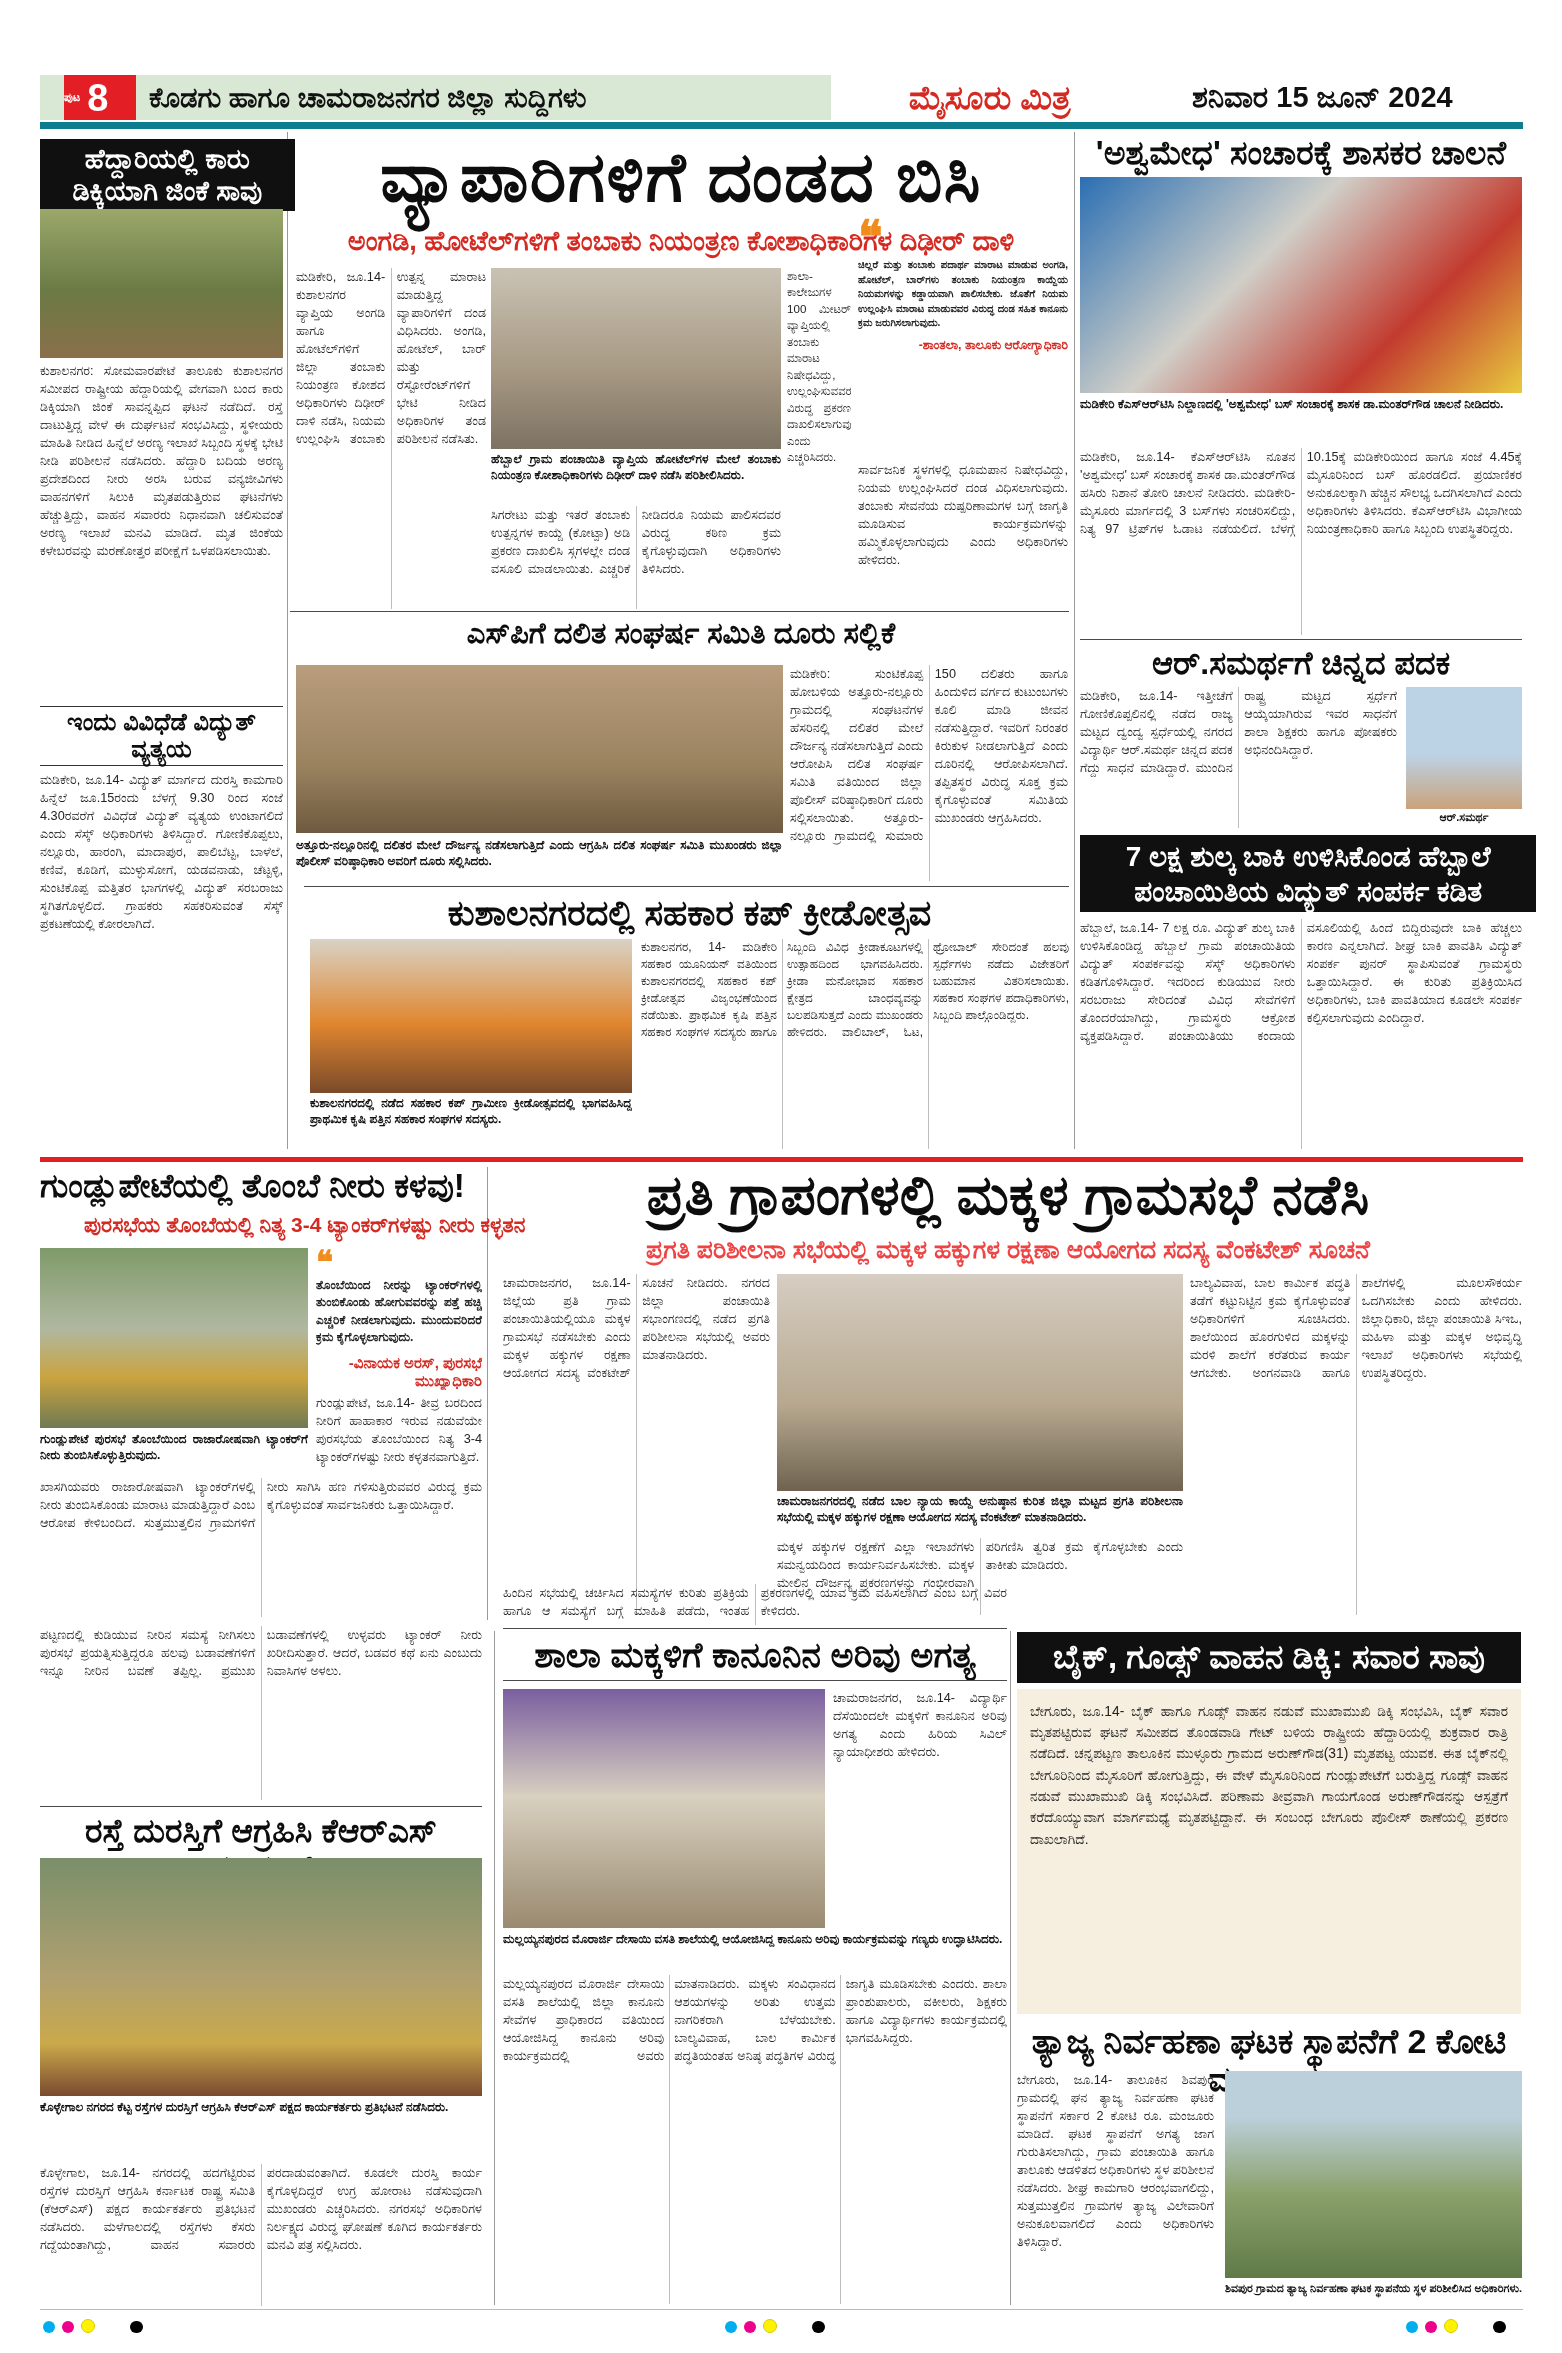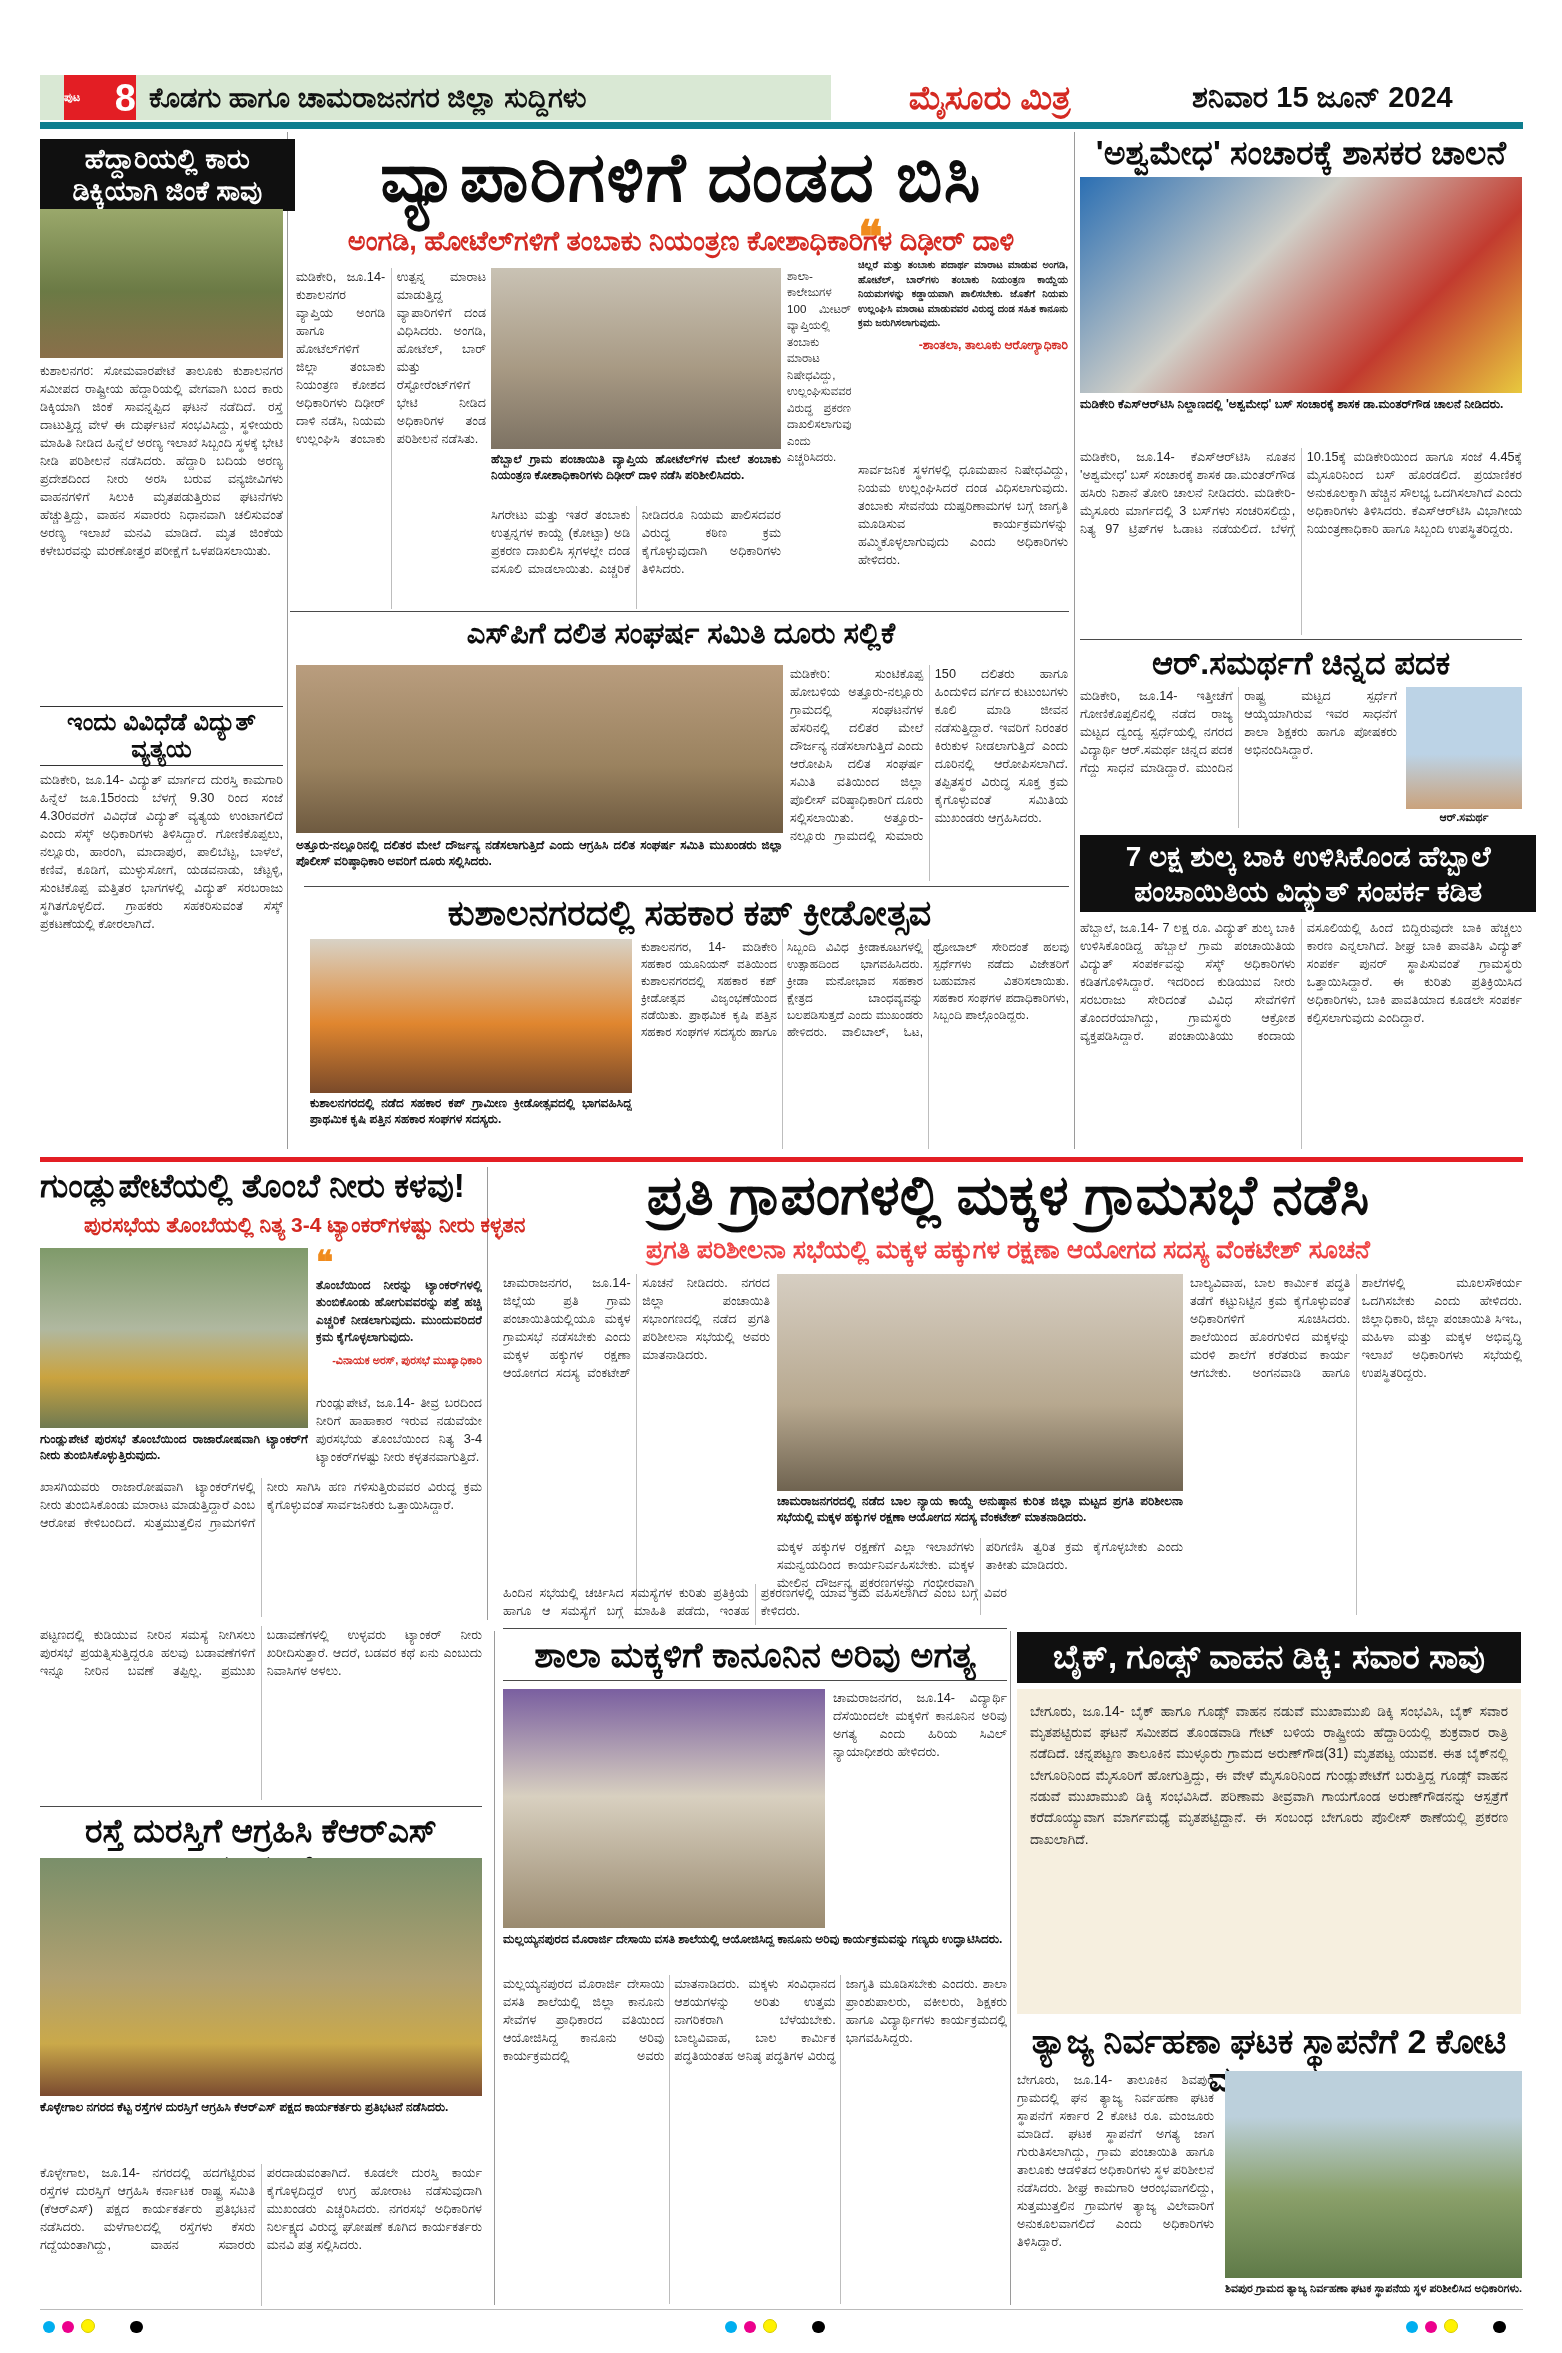--- a/index.html
+++ b/index.html
@@ -1,21 +1,21 @@
 <!DOCTYPE html>
 <html style="font-size:11.6px"><head>
 <meta charset="utf-8">
 <style>
   html,body{margin:0;padding:0;background:#ffffff;}
   body{font-family:"Liberation Sans",sans-serif;}
   .page{position:relative;width:1562px;height:2354px;background:#ffffff;overflow:hidden;}
   .abs{position:absolute;}
   .kn{color:#1a1a1a;}
   .band{background:#d9e8d4;}
-  .pgbox{background:#e31e24;color:#fff;display:flex;align-items:center;justify-content:space-between;gap:18px;}
+  .pgbox{background:#e31e24;color:#fff;display:flex;align-items:center;justify-content:flex-start;gap:7px;}
   .pgbox .lbl{font-size:11px;font-weight:bold;}
   .pgbox .num{font-size:38px;font-weight:bold;line-height:1;}
   .sectitle{font-size:27.5px;font-weight:bold;color:#111;line-height:45px;white-space:nowrap;}
   .masthead{font-size:33px;font-weight:bold;color:#d42a22;line-height:45px;transform:skewX(-4deg);white-space:nowrap;}
   .dateline{font-size:29px;font-weight:bold;color:#111;line-height:45px;white-space:nowrap;}
   .tealrule{background:#0e7d8e;}
   .redrule{background:#e31e24;}
   .hsep{background:#4a4a4a;height:1.4px;}
   .vsep{background:#9a9a9a;width:0.7px;}
   .blackbox{background:#101010;color:#ffffff;font-weight:bold;text-align:center;display:flex;align-items:center;justify-content:center;}
@@ -121,21 +121,21 @@
   <div class="abs redrule" style="left:40px;top:1157px;width:1483px;height:5px;"></div>
 
   <div class="abs hl hl-left" style="left:40px;top:1168px;width:442px;height:39px;font-size:33px;">ಗುಂಡ್ಲುಪೇಟೆಯಲ್ಲಿ ತೊಂಬೆ ನೀರು ಕಳವು!</div>
   <div class="abs sub-red" style="left:40px;top:1213px;width:442px;height:27.5px;font-size:21px;text-align:left;margin-left:44px;">ಪುರಸಭೆಯ ತೊಂಬೆಯಲ್ಲಿ ನಿತ್ಯ 3-4 ಟ್ಯಾಂಕರ್‌ಗಳಷ್ಟು ನೀರು ಕಳ್ಳತನ</div>
   <div class="abs photo ph-tanker" style="left:40px;top:1248px;width:268px;height:180px;"></div>
   <div class="abs caption" style="left:40px;top:1432px;width:268px;height:39px;">ಗುಂಡ್ಲುಪೇಟೆ ಪುರಸಭೆ ತೊಂಬೆಯಿಂದ ರಾಜಾರೋಷವಾಗಿ ಟ್ಯಾಂಕರ್‌ಗೆ ನೀರು ತುಂಬಿಸಿಕೊಳ್ಳುತ್ತಿರುವುದು.</div>
 
   <div class="abs quotebox" style="left:316px;top:1248px;width:166px;height:142px;">
     <span class="qmark" style="font-size:32px;">❝</span>
     <div class="qtext" style="font-size:12px;">ತೊಂಬೆಯಿಂದ ನೀರನ್ನು ಟ್ಯಾಂಕರ್‌ಗಳಲ್ಲಿ ತುಂಬಿಕೊಂಡು ಹೋಗುವವರನ್ನು ಪತ್ತೆ ಹಚ್ಚಿ ಎಚ್ಚರಿಕೆ ನೀಡಲಾಗುವುದು. ಮುಂದುವರಿದರೆ ಕ್ರಮ ಕೈಗೊಳ್ಳಲಾಗುವುದು.</div>
-    <span class="qattr" style="font-size:11px;">-ವಿನಾಯಕ ಅರಸ್, ಪುರಸಭೆ ಮುಖ್ಯಾಧಿಕಾರಿ</span>
+    <span class="qattr" style="font-size:15px;">-ವಿನಾಯಕ ಅರಸ್, ಪುರಸಭೆ ಮುಖ್ಯಾಧಿಕಾರಿ</span>
   </div>
   <div class="abs body-txt" style="left:316px;top:1394px;width:166px;height:77px;">ಗುಂಡ್ಲುಪೇಟೆ, ಜೂ.14- ತೀವ್ರ ಬರದಿಂದ ನೀರಿಗೆ ಹಾಹಾಕಾರ ಇರುವ ನಡುವೆಯೇ ಪುರಸಭೆಯ ತೊಂಬೆಯಿಂದ ನಿತ್ಯ 3-4 ಟ್ಯಾಂಕರ್‌ಗಳಷ್ಟು ನೀರು ಕಳ್ಳತನವಾಗುತ್ತಿದೆ.</div>
   <div class="abs body-txt cols-2" style="left:40px;top:1478px;width:442px;height:139px;">ಖಾಸಗಿಯವರು ರಾಜಾರೋಷವಾಗಿ ಟ್ಯಾಂಕರ್‌ಗಳಲ್ಲಿ ನೀರು ತುಂಬಿಸಿಕೊಂಡು ಮಾರಾಟ ಮಾಡುತ್ತಿದ್ದಾರೆ ಎಂಬ ಆರೋಪ ಕೇಳಿಬಂದಿದೆ. ಸುತ್ತಮುತ್ತಲಿನ ಗ್ರಾಮಗಳಿಗೆ ನೀರು ಸಾಗಿಸಿ ಹಣ ಗಳಿಸುತ್ತಿರುವವರ ವಿರುದ್ಧ ಕ್ರಮ ಕೈಗೊಳ್ಳುವಂತೆ ಸಾರ್ವಜನಿಕರು ಒತ್ತಾಯಿಸಿದ್ದಾರೆ.</div>
 
   <div class="abs hl" style="left:494px;top:1165px;width:1028px;height:67px;font-size:55px;">ಪ್ರತಿ ಗ್ರಾಪಂಗಳಲ್ಲಿ ಮಕ್ಕಳ ಗ್ರಾಮಸಭೆ ನಡೆಸಿ</div>
   <div class="abs sub-teal" style="left:494px;top:1235px;width:1028px;height:30px;font-size:25px;">ಪ್ರಗತಿ ಪರಿಶೀಲನಾ ಸಭೆಯಲ್ಲಿ ಮಕ್ಕಳ ಹಕ್ಕುಗಳ ರಕ್ಷಣಾ ಆಯೋಗದ ಸದಸ್ಯ ವೆಂಕಟೇಶ್ ಸೂಚನೆ</div>
   <div class="abs body-txt cols-2" style="left:503px;top:1274px;width:267px;height:341px;">ಚಾಮರಾಜನಗರ, ಜೂ.14- ಜಿಲ್ಲೆಯ ಪ್ರತಿ ಗ್ರಾಮ ಪಂಚಾಯಿತಿಯಲ್ಲಿಯೂ ಮಕ್ಕಳ ಗ್ರಾಮಸಭೆ ನಡೆಸಬೇಕು ಎಂದು ಮಕ್ಕಳ ಹಕ್ಕುಗಳ ರಕ್ಷಣಾ ಆಯೋಗದ ಸದಸ್ಯ ವೆಂಕಟೇಶ್ ಸೂಚನೆ ನೀಡಿದರು. ನಗರದ ಜಿಲ್ಲಾ ಪಂಚಾಯಿತಿ ಸಭಾಂಗಣದಲ್ಲಿ ನಡೆದ ಪ್ರಗತಿ ಪರಿಶೀಲನಾ ಸಭೆಯಲ್ಲಿ ಅವರು ಮಾತನಾಡಿದರು.</div>
   <div class="abs photo ph-meeting" style="left:777px;top:1274px;width:406px;height:217px;"></div>
   <div class="abs caption" style="left:777px;top:1494px;width:406px;height:39px;">ಚಾಮರಾಜನಗರದಲ್ಲಿ ನಡೆದ ಬಾಲ ನ್ಯಾಯ ಕಾಯ್ದೆ ಅನುಷ್ಠಾನ ಕುರಿತ ಜಿಲ್ಲಾ ಮಟ್ಟದ ಪ್ರಗತಿ ಪರಿಶೀಲನಾ ಸಭೆಯಲ್ಲಿ ಮಕ್ಕಳ ಹಕ್ಕುಗಳ ರಕ್ಷಣಾ ಆಯೋಗದ ಸದಸ್ಯ ವೆಂಕಟೇಶ್ ಮಾತನಾಡಿದರು.</div>
   <div class="abs body-txt cols-2" style="left:777px;top:1538px;width:406px;height:77px;">ಮಕ್ಕಳ ಹಕ್ಕುಗಳ ರಕ್ಷಣೆಗೆ ಎಲ್ಲಾ ಇಲಾಖೆಗಳು ಸಮನ್ವಯದಿಂದ ಕಾರ್ಯನಿರ್ವಹಿಸಬೇಕು. ಮಕ್ಕಳ ಮೇಲಿನ ದೌರ್ಜನ್ಯ ಪ್ರಕರಣಗಳನ್ನು ಗಂಭೀರವಾಗಿ ಪರಿಗಣಿಸಿ ತ್ವರಿತ ಕ್ರಮ ಕೈಗೊಳ್ಳಬೇಕು ಎಂದು ತಾಕೀತು ಮಾಡಿದರು.</div>

